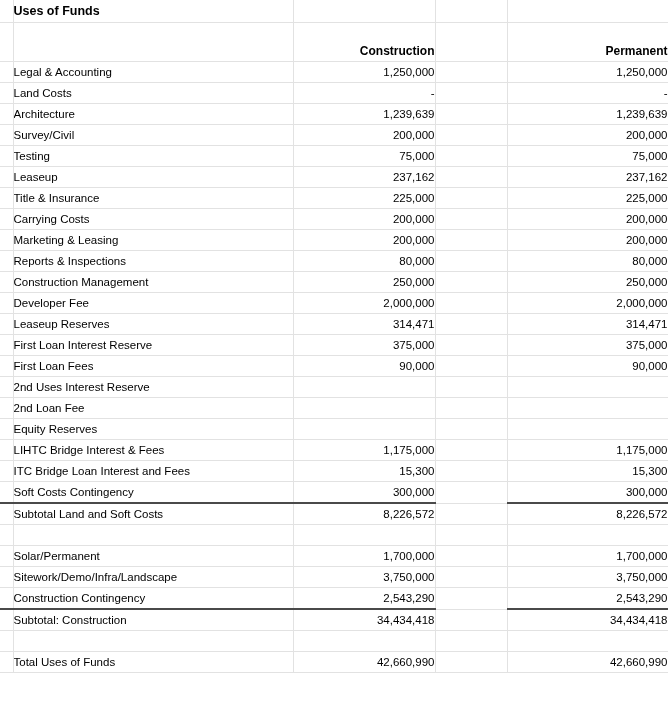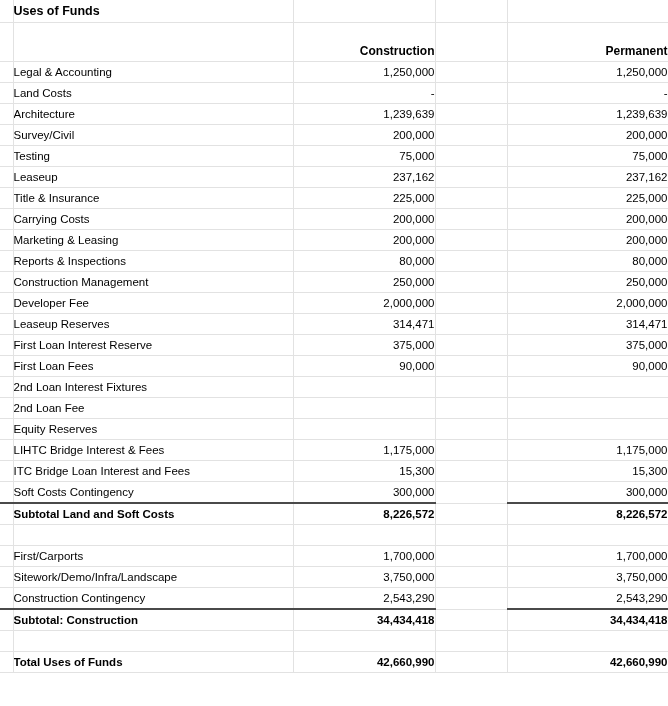--- a/index.html
+++ b/index.html
@@ -67,21 +67,21 @@
     font-weight: bold;
     font-size: 12.5px;
     padding-left: 7px;
     text-align: left;
   }
   td.title span.u {
     border-bottom: 2px solid #000;
     padding-bottom: 13px;
   }
 
-  tr.bold td { font-weight: bold; }
+  tr.bold td { font-weight: normal; }
   tr.topline td.label,
   tr.topline td.num,
   tr.topline td.gutter { border-top: 2px solid #4a4a4a; }
   tr.topline td.spacer { border-top: 1px solid #e2e2e2; }
 
   tr.blank td { }
 </style>
 </head>
 <body>
 
@@ -208,21 +208,21 @@
       </tr>
       <tr>
         <td class="gutter"></td>
         <td class="label">First Loan Fees</td>
         <td class="num">90,000</td>
         <td class="spacer"></td>
         <td class="num">90,000</td>
       </tr>
       <tr>
         <td class="gutter"></td>
-        <td class="label">2nd Loan Interest Fixtures</td>
+        <td class="label">2nd Uses Interest Reserve</td>
         <td class="num"></td>
         <td class="spacer"></td>
         <td class="num"></td>
       </tr>
       <tr>
         <td class="gutter"></td>
         <td class="label">2nd Loan Fee</td>
         <td class="num"></td>
         <td class="spacer"></td>
         <td class="num"></td>
@@ -264,21 +264,21 @@
       </tr>
       <tr class="blank">
         <td class="gutter"></td>
         <td class="label"></td>
         <td class="num"></td>
         <td class="spacer"></td>
         <td class="num"></td>
       </tr>
       <tr>
         <td class="gutter"></td>
-        <td class="label">First/Carports</td>
+        <td class="label">Solar/Permanent</td>
         <td class="num">1,700,000</td>
         <td class="spacer"></td>
         <td class="num">1,700,000</td>
       </tr>
       <tr>
         <td class="gutter"></td>
         <td class="label">Sitework/Demo/Infra/Landscape</td>
         <td class="num">3,750,000</td>
         <td class="spacer"></td>
         <td class="num">3,750,000</td>

